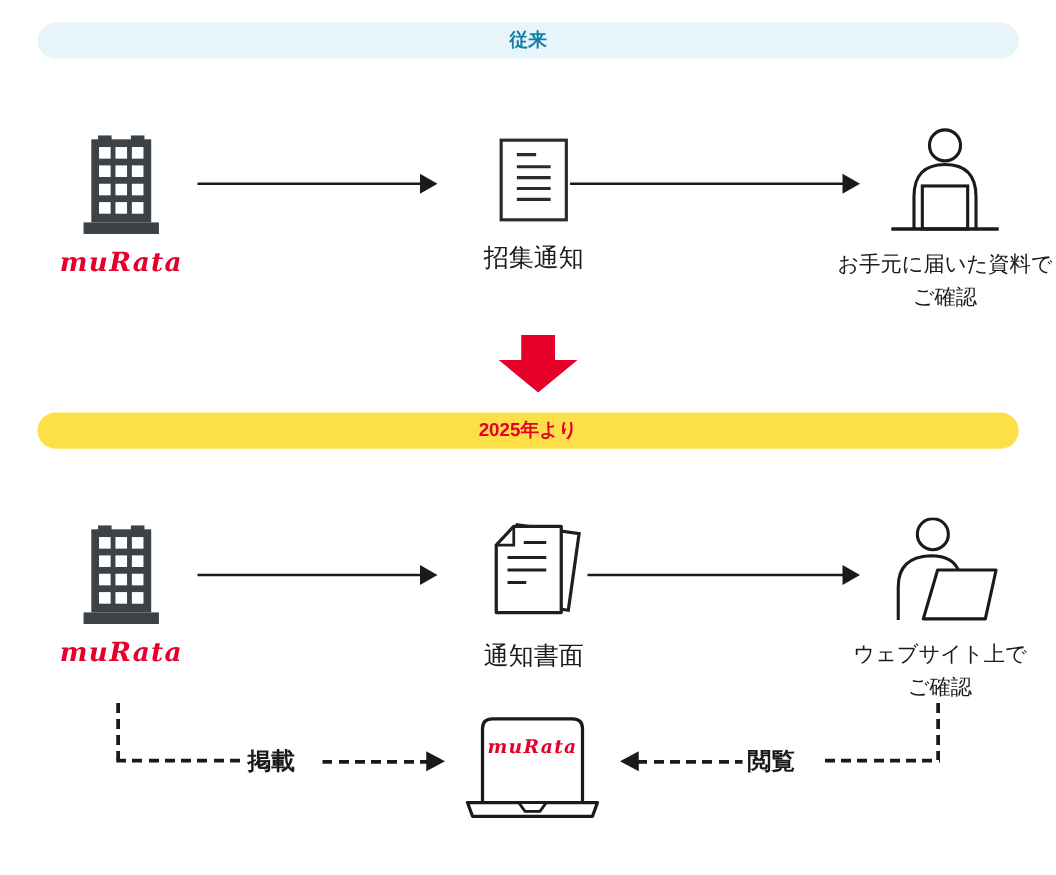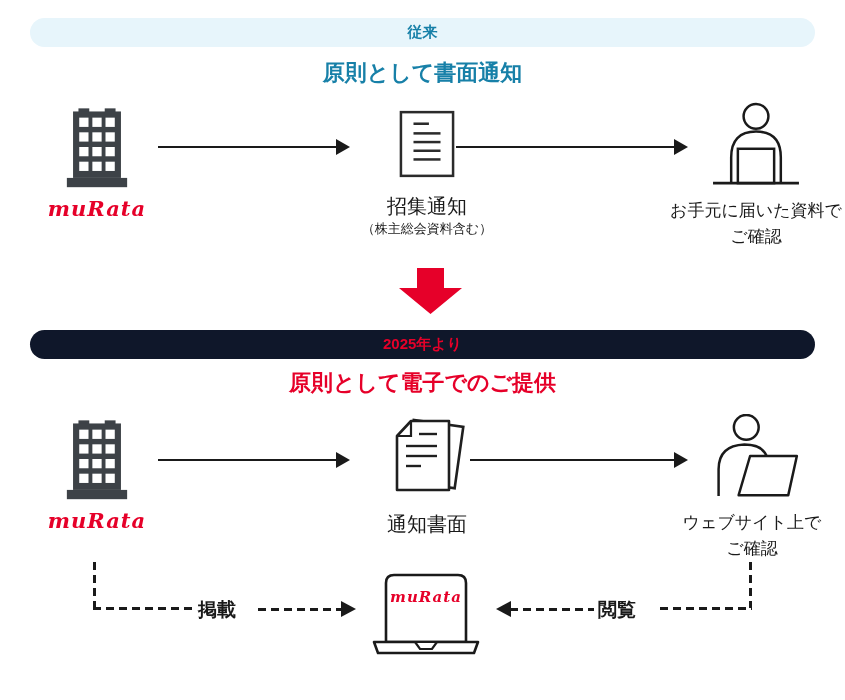--- a/index.html
+++ b/index.html
@@ -6,21 +6,21 @@
   #canvas {
     position:relative; width:845px; height:700px; background:#ffffff;
     font-family:"Liberation Sans", sans-serif; color:#1a1a1a; overflow:hidden;
   }
   .banner {
     position:absolute; left:30px; width:785px; height:29px; border-radius:15px;
     display:flex; align-items:center; justify-content:center;
     font-size:15px; font-weight:bold;
   }
   #banner-before { top:18px; background:#e7f5fb; color:#1780a8; }
-  #banner-after  { top:330px; background:#0f172a; color:#e60029;align-items:center; }
+  #banner-after  { top:330px; background:#fde047; color:#e60029;align-items:center; }
   .section-title {
     position:absolute; left:0; width:845px; text-align:center;
     font-size:22px; font-weight:bold; line-height:30px;
   }
   #title-before { top:58px; color:#1780a8; }
   #title-after  { top:368px; color:#e60029; }
 
   .group { position:absolute; text-align:center; }
   #before-sender { left:45px;  top:106px; width:104px; }
   #before-doc    { left:342px; top:110px; width:170px; }
@@ -82,21 +82,20 @@
     font-size:18px; font-weight:bold; color:#1a1a1a; }
 </style>
 </head>
 <body>
 
 <div id="canvas">
 
   <div class="banner" id="banner-before">
     <span>従来</span>
   </div>
-  <div class="section-title" id="title-before">原則として書面通知</div>
 
   <div class="group" id="before-sender">
     <svg width="68" height="82" viewBox="0 0 88 106">
       <rect x="20" y="3" width="14" height="8" fill="#3d4247"></rect>
       <rect x="54" y="3" width="14" height="8" fill="#3d4247"></rect>
       <rect x="13" y="7" width="62" height="86" fill="#3d4247"></rect>
       <rect x="5" y="93" width="78" height="12" fill="#3d4247"></rect>
       <g fill="#ffffff">
         <rect x="21" y="15" width="12" height="12"></rect>
           <rect x="38" y="15" width="12" height="12"></rect>
@@ -125,21 +124,20 @@
       <rect x="2" y="2" width="54" height="66" fill="#ffffff" stroke="#2b2b2b" stroke-width="2.6"></rect>
       <g stroke="#2b2b2b" stroke-width="2.6">
         <line x1="15" y1="14" x2="31" y2="14"></line>
         <line x1="15" y1="24" x2="43" y2="24"></line>
         <line x1="15" y1="33" x2="43" y2="33"></line>
         <line x1="15" y1="42" x2="43" y2="42"></line>
         <line x1="15" y1="51" x2="43" y2="51"></line>
       </g>
     </svg>
     <div class="icon-label">招集通知</div>
-    <div class="icon-sublabel">（株主総会資料含む）</div>
   </div>
 
   <div class="arrow-solid" id="arrow-b2">
     <div class="shaft"></div>
     <div class="head"></div>
   </div>
 
   <div class="group" id="before-recv">
     <svg width="96" height="84" viewBox="0 0 100 88">
       <path d="M24 85 V58 Q24 31 50 31 Q76 31 76 58 V85" fill="#ffffff" stroke="#1a1a1a" stroke-width="2.6"></path>
@@ -153,21 +151,20 @@
     </div>
   </div>
 
   <svg id="red-arrow" width="63" height="46" viewBox="0 0 63 46">
     <polygon points="18,0 45,0 45,20 63,20 31.5,46 0,20 18,20" fill="#e60029"></polygon>
   </svg>
 
   <div class="banner" id="banner-after">
     <span>2025年より</span>
   </div>
-  <div class="section-title" id="title-after">原則として電子でのご提供</div>
 
   <div class="group" id="after-sender">
     <svg width="68" height="82" viewBox="0 0 88 106">
       <rect x="20" y="3" width="14" height="8" fill="#3d4247"></rect>
       <rect x="54" y="3" width="14" height="8" fill="#3d4247"></rect>
       <rect x="13" y="7" width="62" height="86" fill="#3d4247"></rect>
       <rect x="5" y="93" width="78" height="12" fill="#3d4247"></rect>
       <g fill="#ffffff">
         <rect x="21" y="15" width="12" height="12"></rect>
           <rect x="38" y="15" width="12" height="12"></rect>

